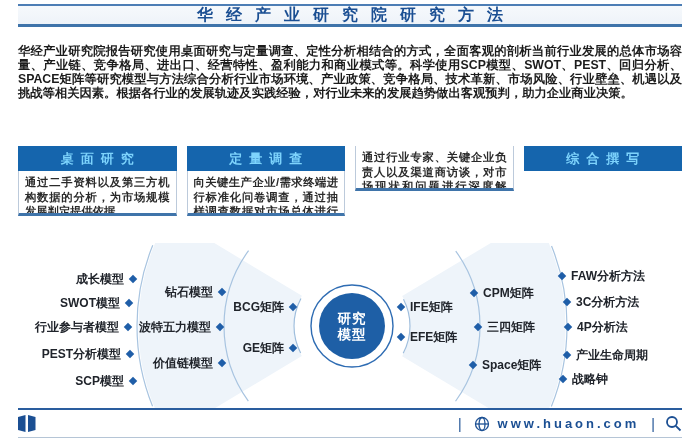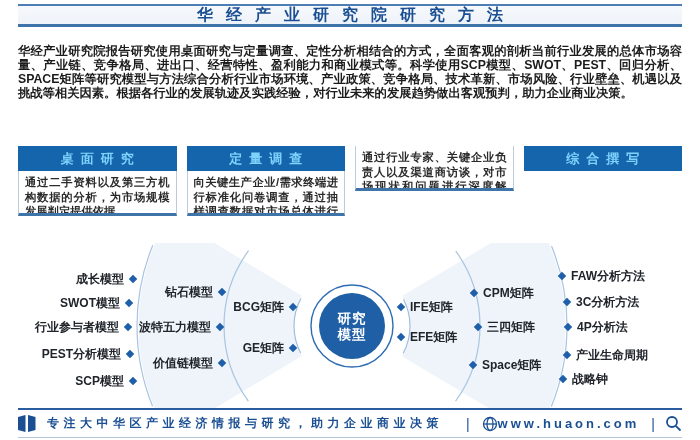--- a/index.html
+++ b/index.html
@@ -52,21 +52,21 @@
   }
   
   .footer {
     position:absolute; top:408px; left:18px; right:18px; height:30px;
     border-top:2px solid #2a5d9e; border-bottom:1px solid #b5c5d6;
     display:flex; align-items:center; color:#1b4f93;
   }
   .footer .tagline { font-size:12px; font-weight:bold; letter-spacing:4.5px; white-space:nowrap; }
   .footer .sep { font-size:14px; font-weight:normal; color:#1b4f93; }
   .footer .sep.push { margin-left:auto; }
-  .footer .url { font-size:13px; font-weight:bold; letter-spacing:3px; margin-left:0; white-space:nowrap; }
+  .footer .url { font-size:13px; font-weight:bold; letter-spacing:3px; margin-left:8px; white-space:nowrap; }
   .icon { display:inline-flex; align-items:center; }
   .logo-icon { margin-right:9px; }
   .globe-icon { margin-left:12px; }
   .sep { margin-left:12px; }
   .search-icon { margin-left:10px; cursor:pointer; }
 </style>
 </head>
 <body>
 
 <header class="title-bar">
@@ -196,21 +196,20 @@
     </div>
 </section>
 
 <footer class="footer">
   <span class="icon logo-icon">
     <svg width="20" height="17" viewBox="0 0 20 17">
       <path d="M0 2 L7.5 0 L7.5 17 L0 15 Z" fill="#1b4f93"></path>
       <path d="M10 0 L17.5 2 L17.5 15 L10 17 Z" fill="#1b4f93"></path>
     </svg>
   </span>
-  <span class="tagline">专注大中华区产业经济情报与研究，助力企业商业决策</span>
   <span class="sep push">|</span>
   <span class="icon globe-icon">
     <svg width="16" height="16" viewBox="0 0 16 16" fill="none" stroke="#1b4f93" stroke-width="1.3">
       <circle cx="8" cy="8" r="6.5"></circle>
       <ellipse cx="8" cy="8" rx="3" ry="6.5"></ellipse>
       <line x1="1.5" y1="8" x2="14.5" y2="8"></line>
     </svg>
   </span>
   <span class="url">www.huaon.com</span>
   <span class="sep">|</span>

